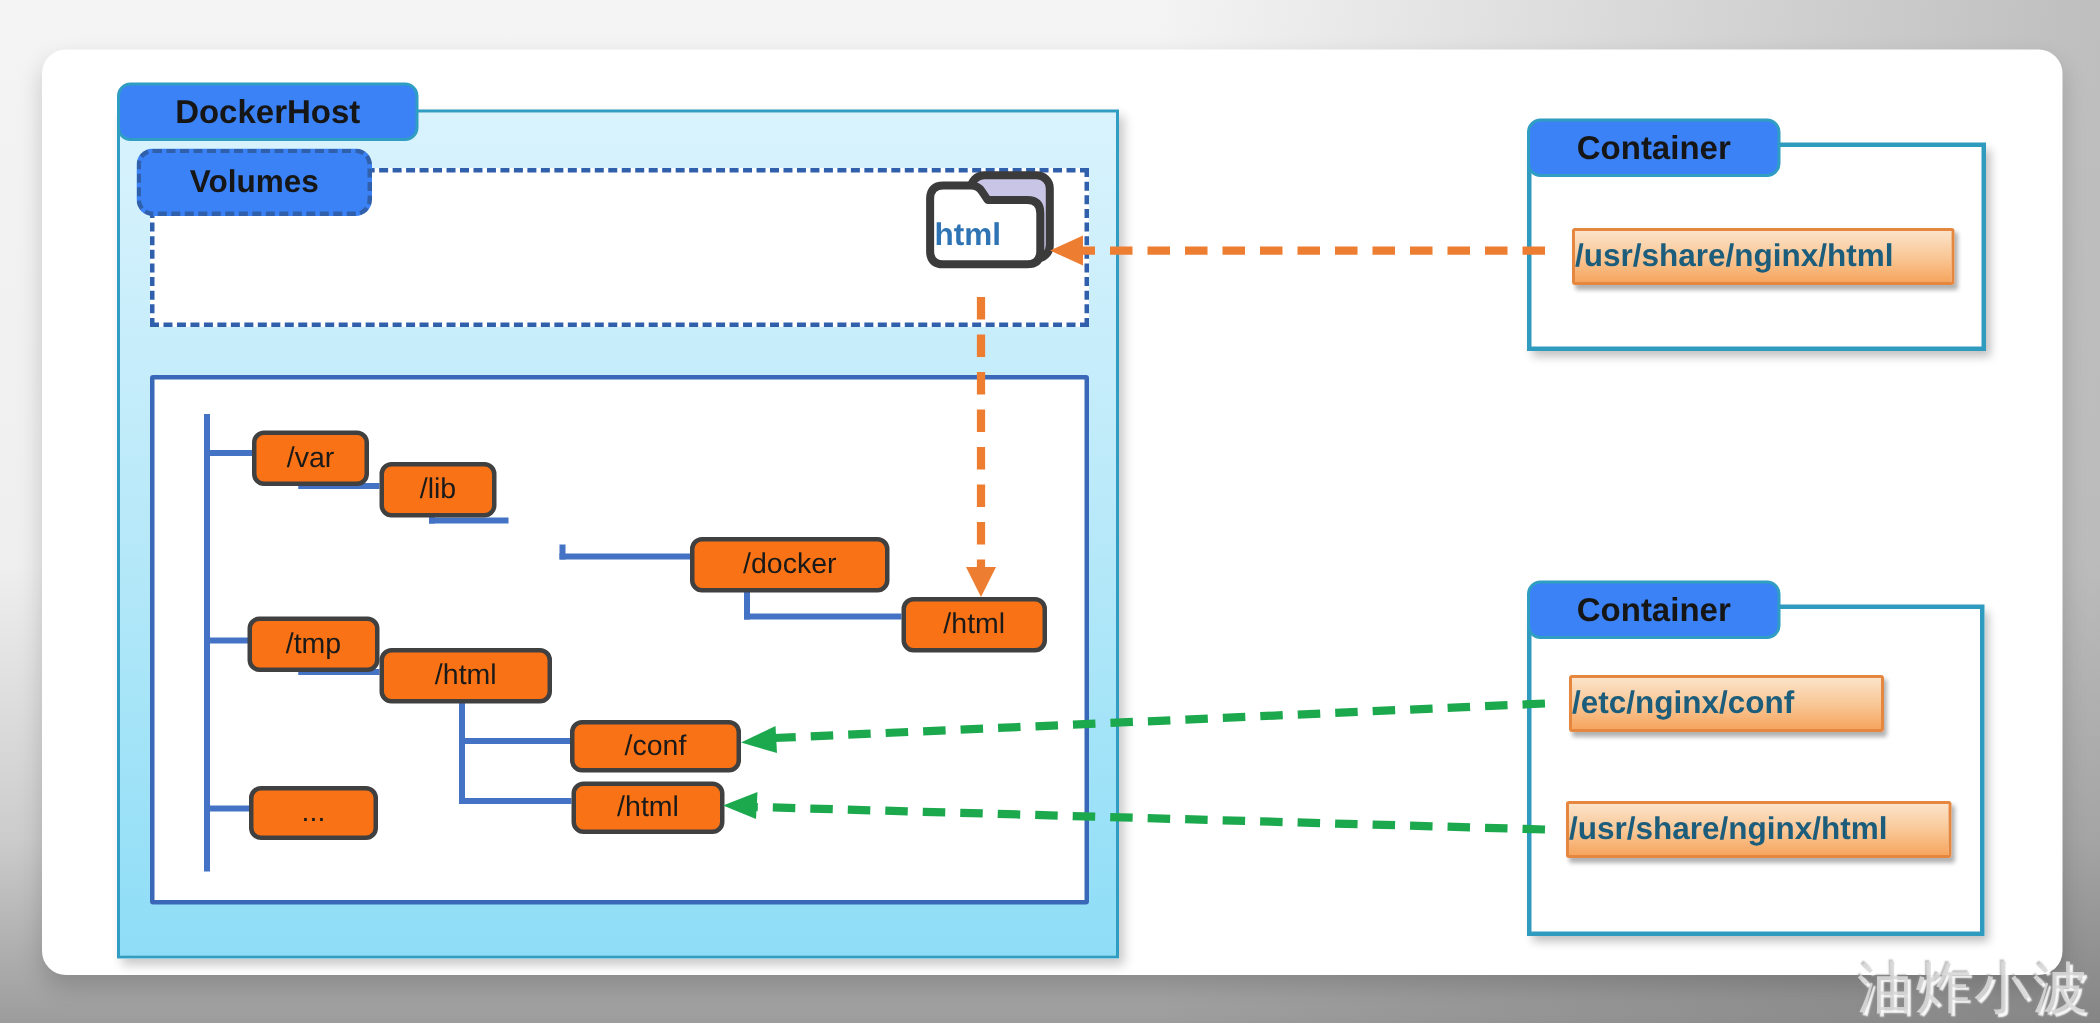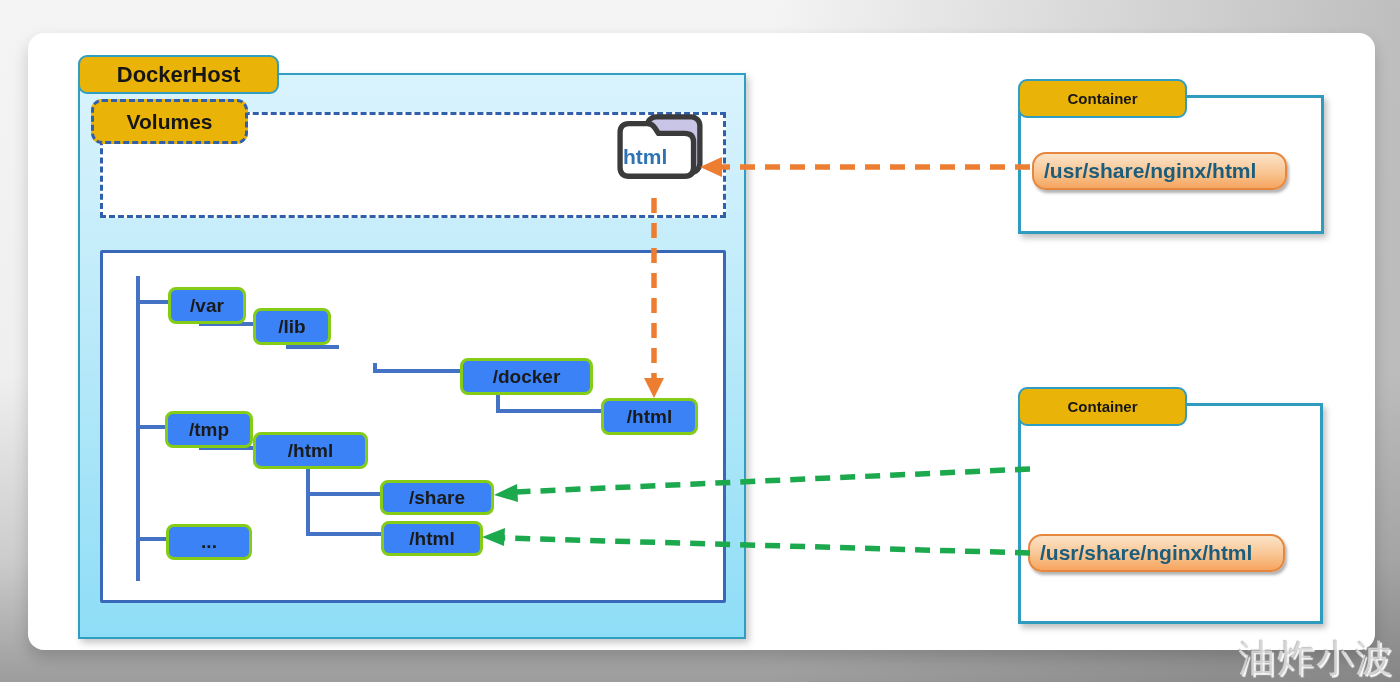--- a/index.html
+++ b/index.html
@@ -17,21 +17,21 @@
     box-shadow:0 8px 16px rgba(0,0,0,0.18);
   }
   
   .dockerhost-box{
     position:absolute;left:78px;top:73px;width:664px;height:562px;
     border:2.5px solid #2f9ec2;
     background:linear-gradient(180deg,#d9f3fd 0%,#c3ecfa 35%,#a5e4f8 72%,#8edDF7 100%);
     box-shadow:3px 4px 7px rgba(0,0,0,0.22);
   }
   .name-tag{
-    position:absolute;background:#eab308;border-radius:9px;
+    position:absolute;background:#3b82f6;border-radius:9px;
     display:flex;align-items:center;justify-content:center;
     color:#161616;
   }
   .tag-teal{border:2.5px solid #2f9ec2;}
   .dockerhost-label{left:78px;top:55px;width:197px;height:35px;font-size:22px;font-weight:600;}
   
   .volumes-box{
     position:absolute;left:100px;top:112px;width:620px;height:100px;
     border:3.5px dashed #3060ac;background:#ffffff;
   }
@@ -47,38 +47,38 @@
   
   .hostfs-box{
     position:absolute;left:100px;top:250px;width:620px;height:347px;
     border:3.5px solid #3a68b8;background:#ffffff;border-radius:2px;
   }
   .hostfs-label{
     left:100px;top:234px;width:198px;height:43px;
     border:3px solid #4472c4;border-radius:11px;font-size:20px;font-weight:600;
   }
   .tnode{
-    position:absolute;background:#3b82f6;border:3px solid #84cc16;border-radius:8px;
+    position:absolute;background:#f97316;border:3px solid #404040;border-radius:8px;
     display:flex;align-items:center;justify-content:center;
-    font-size:19px;font-weight:700;color:#1a1a1a;
+    font-size:19px;font-weight:400;color:#1a1a1a;
   }
   .tline{position:absolute;background:#4472c4;}
   
   .container-box{
     position:absolute;background:#ffffff;border:3px solid #2e9bbf;
     box-shadow:3px 4px 6px rgba(0,0,0,0.25);
   }
-  .container-label{font-size:15px;font-weight:600;}
+  .container-label{font-size:22px;font-weight:600;}
   .mount{
     position:absolute;display:flex;align-items:center;
-    padding-left:10px;box-sizing:border-box;
+    box-sizing:border-box;
     background:linear-gradient(180deg,#fbe3c9 0%,#f9c592 55%,#f6a55f 100%);
-    border:2px solid #e6873f;border-radius:14px;
+    border:2px solid #e6873f;border-radius:2px;
     box-shadow:2px 3px 3px rgba(0,0,0,0.3);
-    font-size:21px;font-weight:600;color:#1d5d7c;
+    font-size:21px;font-weight:600;color:#1d5d7c;margin-left:16px;
   }
   
   .watermark{
     position:absolute;left:1238px;top:634px;
     font-size:37px;letter-spacing:2px;color:rgba(216,216,216,0.9);
     text-shadow:2px 2px 1px rgba(255,255,255,0.95), -1px -1px 1px rgba(140,140,140,0.55);
   }
   .arrows{position:absolute;left:0;top:0;pointer-events:none;}
 </style>
 </head>
@@ -120,30 +120,31 @@
   <div class="tline" style="left:306px;top:461px;width:4px;height:75px"></div>
   <div class="tline" style="left:306px;top:492px;width:74px;height:4px"></div>
   <div class="tline" style="left:306px;top:532px;width:75px;height:4px"></div>
 
   <div class="tnode" style="left:168px;top:287px;width:72px;height:31px">/var</div>
   <div class="tnode" style="left:253px;top:308px;width:72px;height:31px">/lib</div>
   <div class="tnode" style="left:460px;top:358px;width:127px;height:31px">/docker</div>
   <div class="tnode" style="left:601px;top:398px;width:91px;height:31px">/html</div>
   <div class="tnode" style="left:165px;top:411px;width:82px;height:31px">/tmp</div>
   <div class="tnode" style="left:253px;top:432px;width:109px;height:31px">/html</div>
-  <div class="tnode" style="left:380px;top:480px;width:108px;height:29px">/share</div>
+  <div class="tnode" style="left:380px;top:480px;width:108px;height:29px">/conf</div>
   <div class="tnode" style="left:381px;top:521px;width:96px;height:29px">/html</div>
   <div class="tnode" style="left:166px;top:524px;width:80px;height:30px">...</div>
 
   <div class="container-box" style="left:1018px;top:95px;width:300px;height:133px"></div>
   <div class="name-tag tag-teal container-label" style="left:1018px;top:79px;width:165px;height:35px">Container</div>
   <div class="mount" style="left:1032px;top:152px;width:255px;height:38px">/usr/share/nginx/html</div>
 
   <div class="container-box" style="left:1018px;top:403px;width:299px;height:215px"></div>
   <div class="name-tag tag-teal container-label" style="left:1018px;top:387px;width:165px;height:35px">Container</div>
+  <div class="mount" style="left:1030px;top:450px;width:210px;height:38px">/etc/nginx/conf</div>
   <div class="mount" style="left:1028px;top:534px;width:257px;height:38px">/usr/share/nginx/html</div>
 
   <svg class="arrows" width="1400" height="682" viewBox="0 0 1400 682">
 
     <line x1="1030" y1="167" x2="722" y2="167" stroke="#ed7d31" stroke-width="5.5" stroke-dasharray="15 10"></line>
     <polygon points="700,167 722,157 722,177" fill="#ed7d31"></polygon>
 
     <line x1="654" y1="198" x2="654" y2="380" stroke="#ed7d31" stroke-width="5.5" stroke-dasharray="15 10"></line>
     <polygon points="654,398 644,378 664,378" fill="#ed7d31"></polygon>
 

